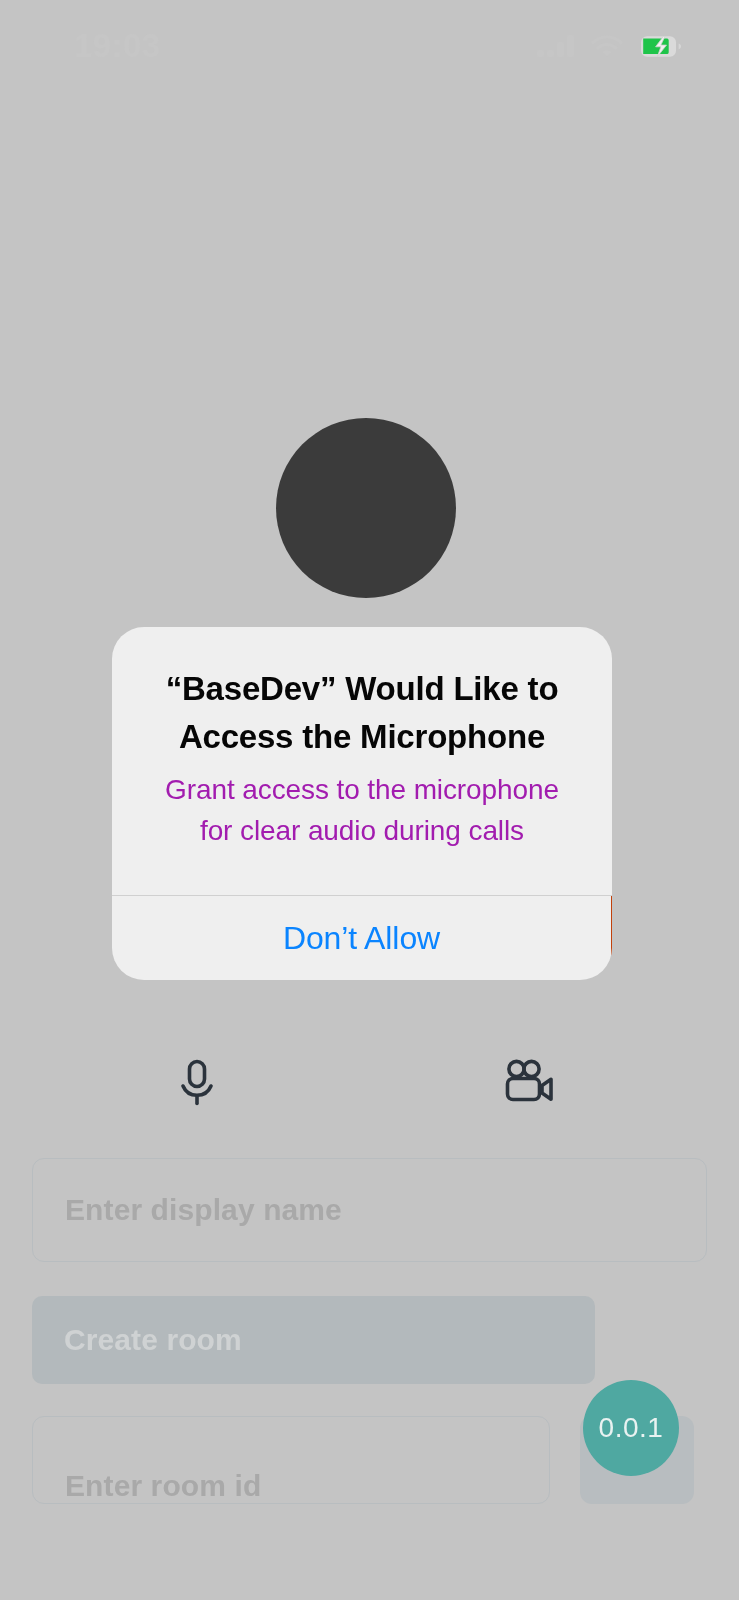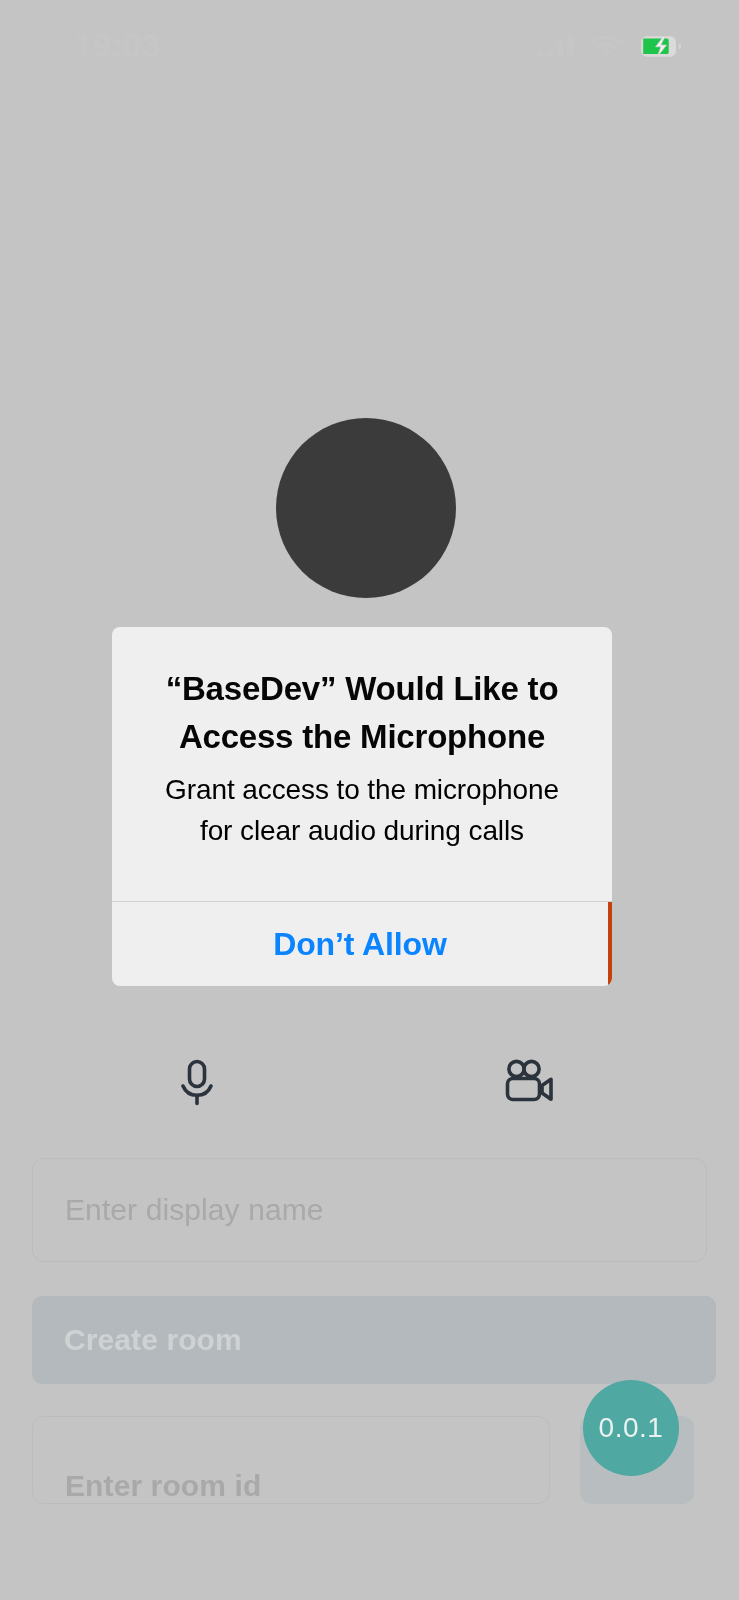--- a/index.html
+++ b/index.html
@@ -113,30 +113,30 @@
     box-sizing: border-box;
     border: 1px solid #b8bdc0;
     border-radius: 12px;
     background: transparent;
     display: flex;
     align-items: center;
     padding-left: 32px;
   }
   #display-name-placeholder {
     font-size: 30px;
-    font-weight: 400;
+    font-weight: 700;
     color: #a9a9a9;
     letter-spacing: 0.1px;
   }
 
   #create-room-button {
     position: absolute;
     left: 32px;
     top: 1296px;
-    width: 684px;
+    width: 563px;
     height: 88px;
     box-sizing: border-box;
     border-radius: 10px;
     background: #b3b9bc;
     display: flex;
     align-items: center;
     padding-left: 32px;
   }
   #create-room-label {
     font-size: 30px;
@@ -194,62 +194,61 @@
     letter-spacing: 0.5px;
     text-align: right;
   }
 
   
   #permission-alert {
     position: absolute;
     left: 112px;
     top: 627px;
     width: 500px;
-    border-radius: 8px;
+    border-radius: 32px;
     background: #efefef;
     overflow: hidden;
   }
   #alert-body {
     padding: 38px 26px 44px 26px;
     text-align: center;
   }
   #alert-title {
     font-size: 33px;
     font-weight: 700;
     line-height: 48px;
     color: #060606;
     letter-spacing: -0.2px;
     margin: 0 0 8px 0;
   }
   #alert-message {
     font-size: 28px;
     font-weight: 400;
     line-height: 41px;
-    color: #000000;
+    color: #a21caf;
     letter-spacing: -0.1px;
-    margin: 6px;
+    margin: 0;
     padding: 0 8px;
   }
   #alert-actions {
     display: flex;
     border-top: 1px solid #d0d0d0;
     height: 84px;
   }
   .alert-action {
     flex: 1 1 50%;
     display: flex;
     align-items: center;
     justify-content: center;
     font-size: 32px;
     color: #0a84ff;
     letter-spacing: -0.1px;
   }
   #alert-action-deny {
-    border-right: 4px solid #c2410c;
-    font-weight: bold;
+    border-right: 1px solid #c2410c;
   }
 </style>
 </head>
 <body>
 
 <div id="screen">
 
   <div id="app-layer">
 
     <div id="status-bar">

